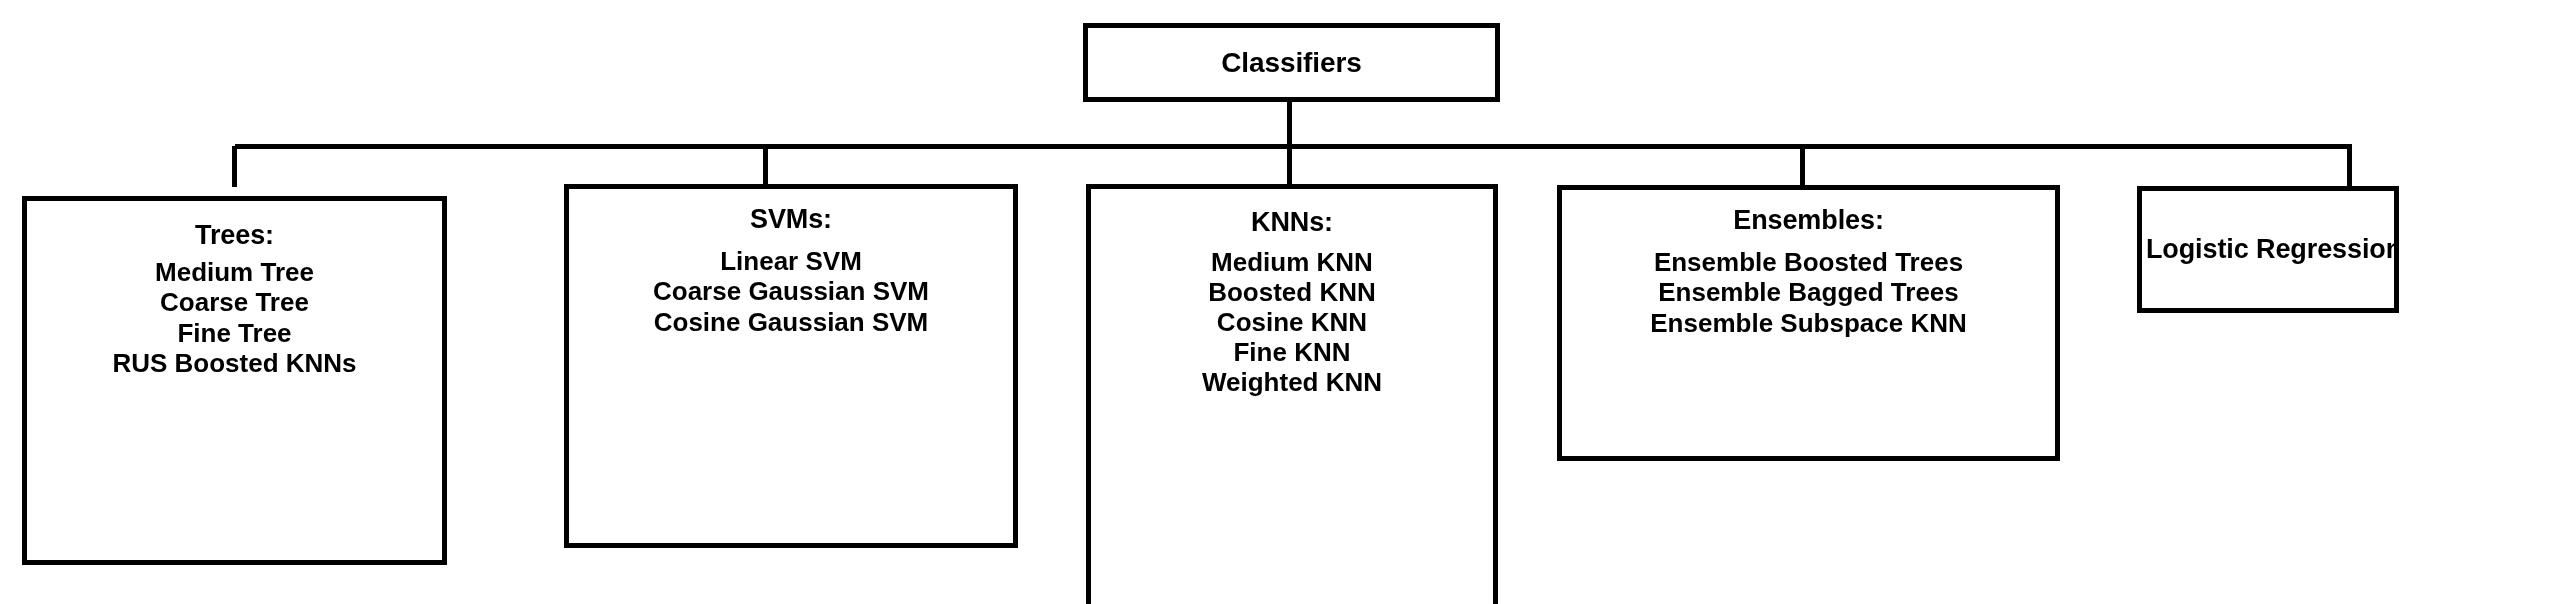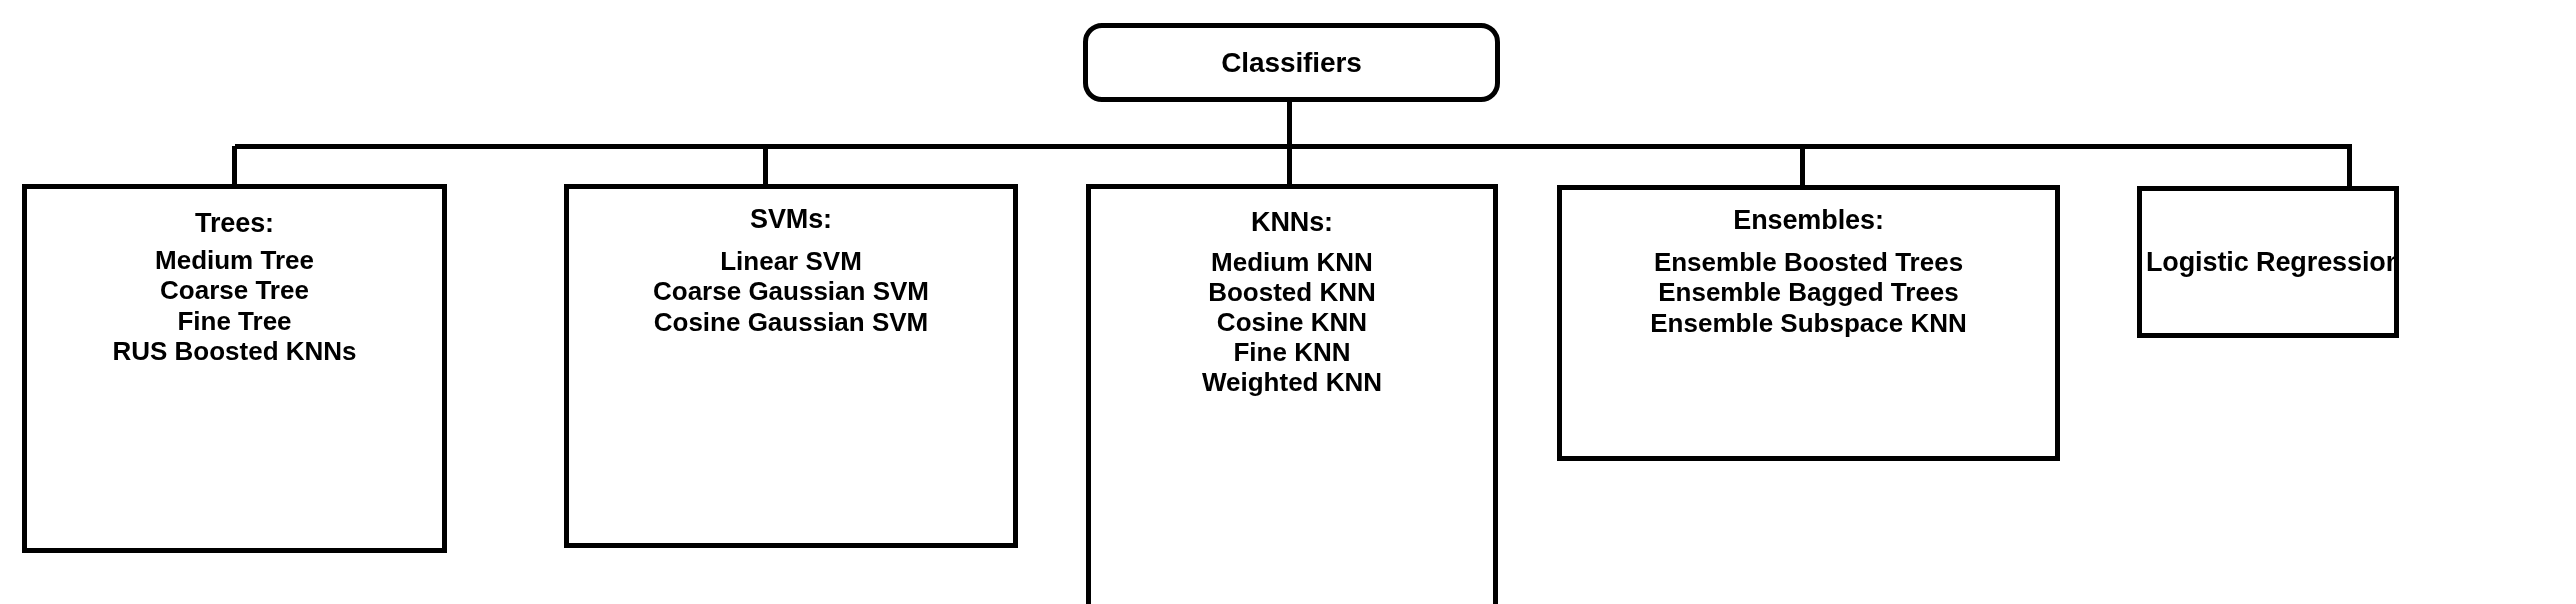--- a/index.html
+++ b/index.html
@@ -75,26 +75,26 @@
     font-size: 26px;
     line-height: 1.16;
     font-weight: bold;
   }
 
   .node-items li {
     white-space: nowrap;
   }
 
   
-  #node-root      { left: 1083px; top: 23px;  width: 417px;  height: 79px; border-radius: 19px; }
-  #node-trees     { left: 22px;   top: 184px; width: 425px;  height: 369px; padding-top: 19.7px; }
+  #node-root      { left: 1083px; top: 23px;  width: 417px;  height: 79px; }
+  #node-trees     { left: 22px;   top: 196px; width: 425px;  height: 369px; padding-top: 19.7px; }
   #node-svms      { left: 564px;  top: 184px; width: 454px;  height: 364px; padding-top: 16px; }
   #node-knns      { left: 1086px; top: 184px; width: 412px;  height: 452px; padding-top: 18.5px; }
   #node-ensembles { left: 1557px; top: 185px; width: 503px;  height: 276px; padding-top: 16px; }
-  #node-logreg    { left: 2137px; top: 186px; width: 262px;  height: 152px; justify-content: center; padding-left: 12px; }
+  #node-logreg    { left: 2137px; top: 186px; width: 262px;  height: 127px; justify-content: center; padding-left: 12px; }
 
   
   #node-trees     .node-items { margin-top: 8px; }
   #node-svms      .node-items { margin-top: 12.7px; }
   #node-knns      .node-items { margin-top: 10.4px; }
   #node-ensembles .node-items { margin-top: 12.7px; }
 
   
   #bus            { left: 235px;  top: 144px; width: 2117px; }
   #drop-root      { left: 1287px; top: 102px; height: 44px; }

